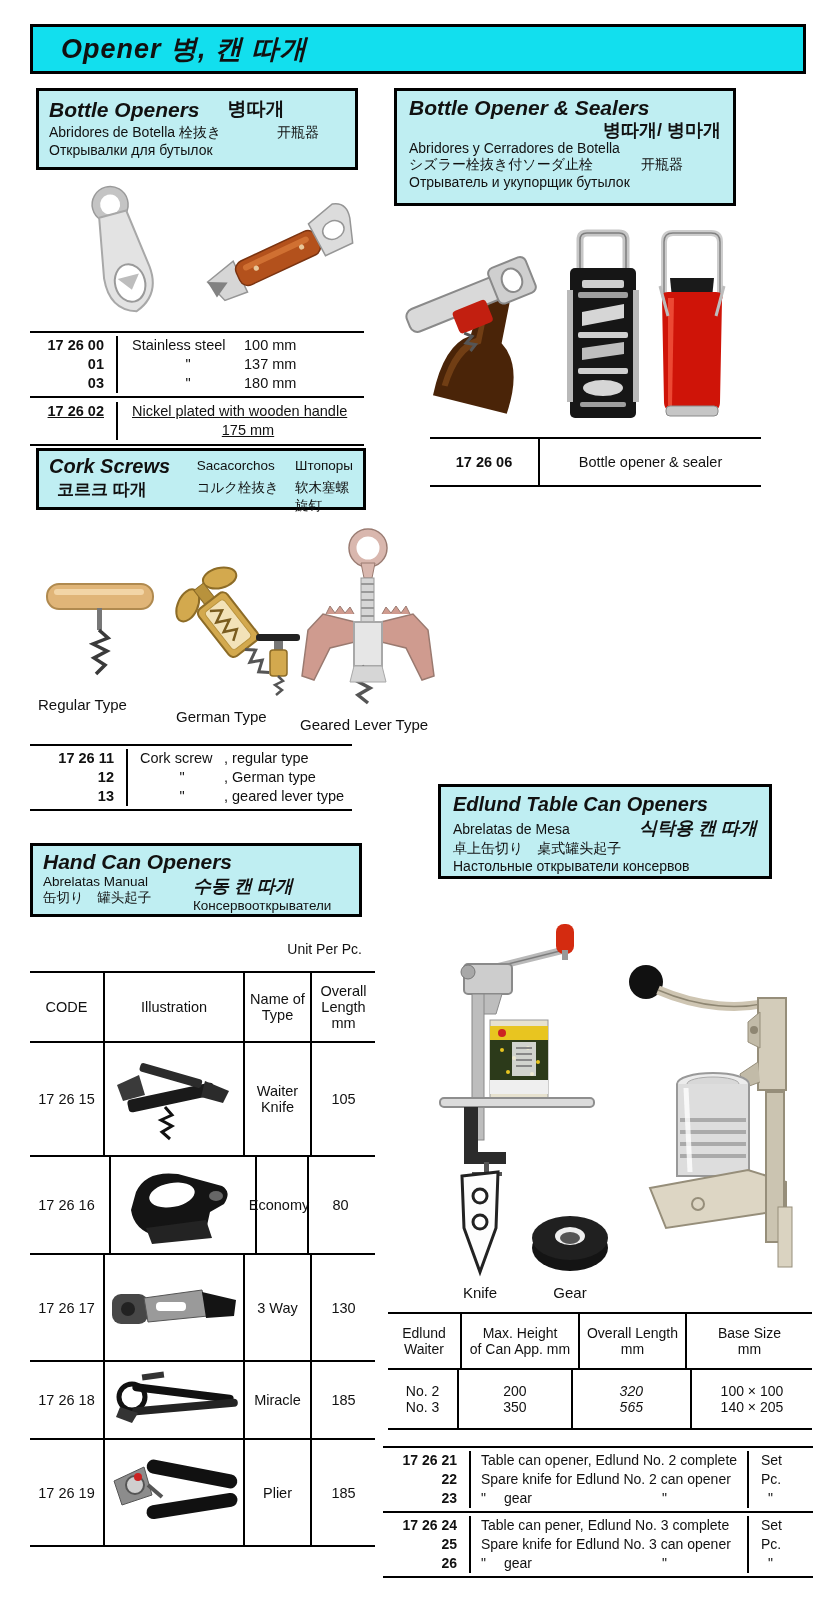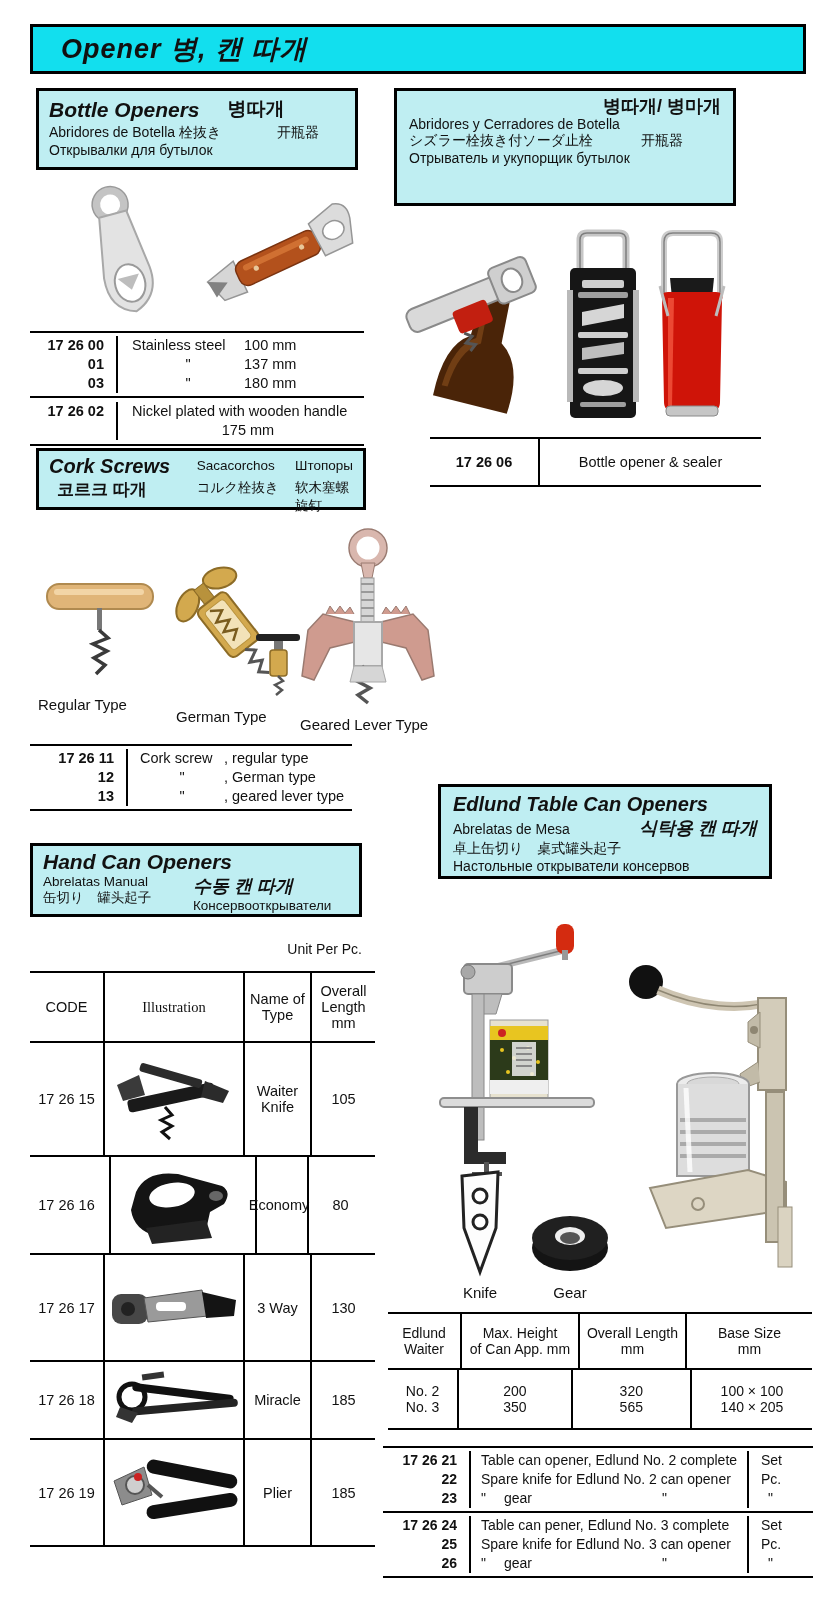--- a/index.html
+++ b/index.html
@@ -92,32 +92,33 @@
         <div class="dline">
             <span class="tc" style="width:112px;">"</span>
             <span>137 mm</span>
           </div>
         <div class="dline">
             <span class="tc" style="width:112px;">"</span>
             <span>180 mm</span>
           </div>
       </div>
     </div>
-    <div class="grp" style="border-bottom:2px solid #000;padding:4px 0;">
+    <div class="grp" style="border-bottom:2px solid #000;padding:4px 0;text-decoration:underline;">
       <div class="codecol" style="width:88px;">
         <div>17 26 02</div>
       </div>
       <div class="desccol" style="padding-left:14px;">
         <div class="dline">Nickel plated with wooden handle</div>
         <div class="dline tc" style="display:block;text-align:center;">175 mm</div>
       </div>
     </div>
   </div>
 
   <div class="abs cyan-box" style="left:394px;top:88px;width:342px;height:118px;padding:5px 12px;">
+    <div class="bi" style="font-size:21px;">Bottle Opener &amp; Sealers</div>
     <div class="b tr" style="font-size:18px;line-height:20px;">병따개/ 병마개</div>
     <div style="font-size:14px;">Abridores y Cerradores de Botella</div>
     <div class="flexsb" style="font-size:14px;">
       <span>シズラー栓抜き付ソーダ止栓</span>
       <span style="padding-right:38px;">开瓶器</span>
     </div>
     <div style="font-size:14px;">Отрыватель и укупорщик бутылок</div>
   </div>
 
   <svg class="abs" style="left:396px;top:244px;" width="168" height="182" viewBox="0 0 168 182">
@@ -259,21 +260,21 @@
       </div>
     </div>
   </div>
 
   <div class="abs tr" style="left:262px;top:941px;width:100px;font-size:14px;">Unit Per Pc.</div>
 
   <div class="abs" style="left:30px;top:971px;width:345px;border-bottom:2px solid #000;font-size:14.5px;">
 
     <div class="grid-row" style="height:68px;">
       <div class="gcell" style="width:73px;">CODE</div>
-      <div class="gcell" style="width:140px;font-family:Liberation Serif, serif;">Illustration</div>
+      <div class="gcell" style="width:140px;">Illustration</div>
       <div class="gcell pre" style="width:67px;">Name of
 Type</div>
       <div class="gcell pre" style="width:65px;">Overall
 Length
 mm</div>
     </div>
 
     <div class="grid-row" style="height:112px;">
       <div class="gcell" style="width:73px;">17 26 15</div>
       <div class="gcell" style="width:140px;">
@@ -435,21 +436,21 @@
     </div>
     <div class="srow" style="height:58px;">
       <div class="scell" style="width:72px;">
         <div>No. 2</div>
         <div>No. 3</div>
       </div>
       <div class="scell" style="width:118px;">
         <div>200</div>
         <div>350</div>
       </div>
-      <div class="scell" style="width:124px;">
+      <div class="scell" style="width:124px;font-style:italic;">
         <div>320</div>
         <div>565</div>
       </div>
       <div class="scell" style="width:127px;">
         <div>100 × 100</div>
         <div>140 × 205</div>
       </div>
     </div>
   </div>
 

